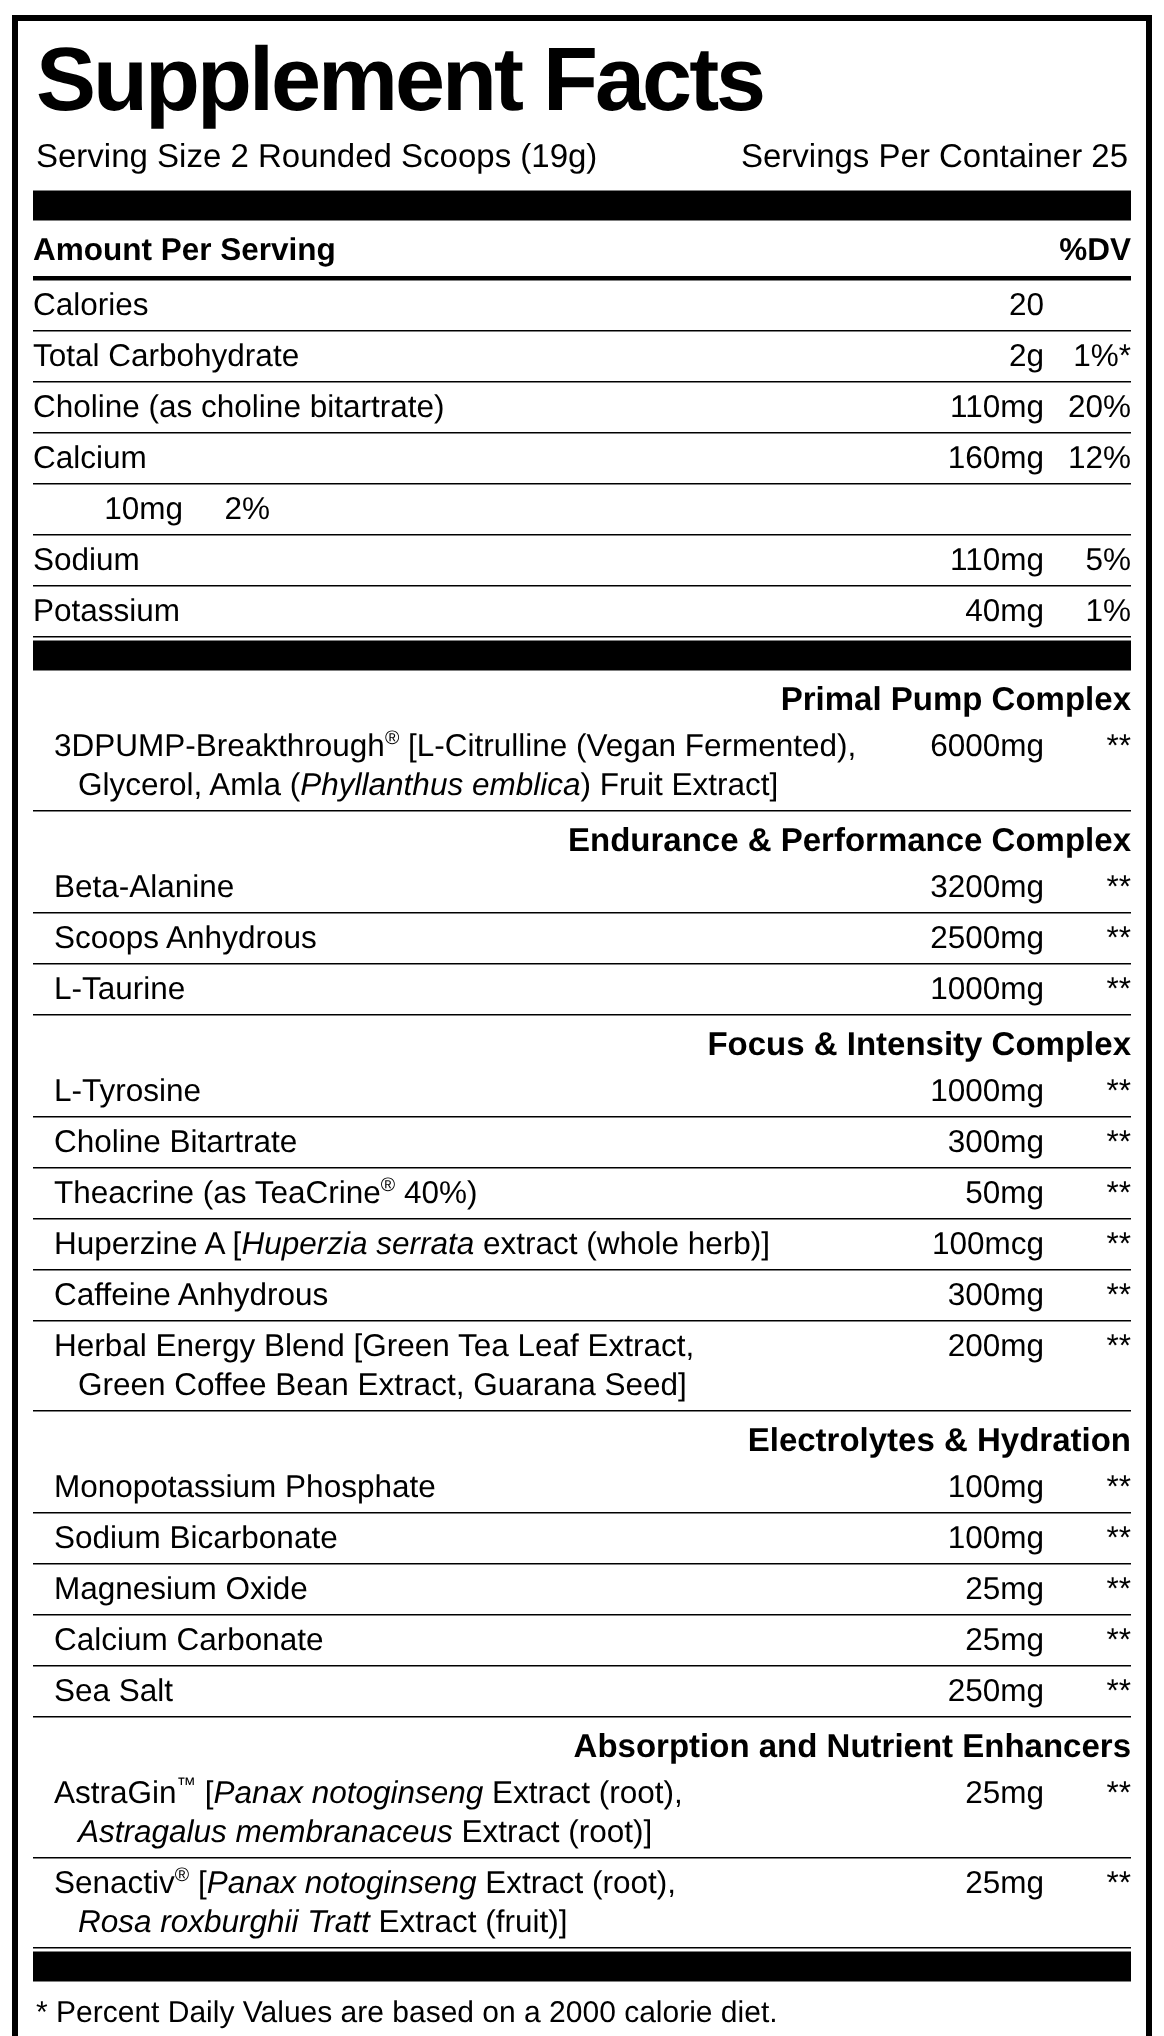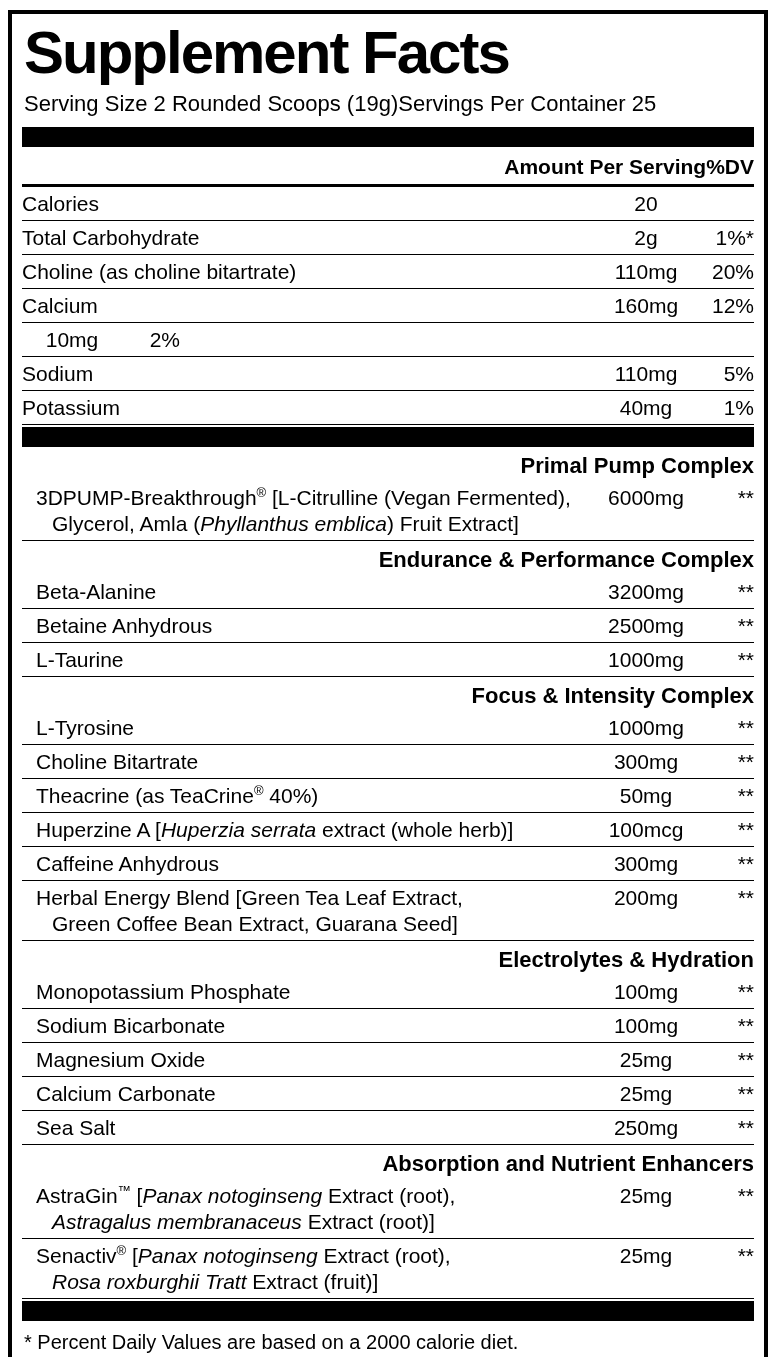--- a/index.html
+++ b/index.html
@@ -18,43 +18,44 @@
   .title {
     font-size: 60px;
     font-weight: bold;
     letter-spacing: -2px;
     line-height: 1.02;
     padding: 4px 0 6px 2px;
     white-space: nowrap;
   }
   .serving-line {
     display: flex;
+    justify-content: space-between;
     font-size: 22px;
     padding: 2px 2px 10px 2px;
   }
   .bar { height: 20px; background: #000; }
   .bar.gap-top { margin-top: 2px; }
   .hdr-row {
     display: flex;
-    justify-content: flex-end;
+    justify-content: space-between;
     font-weight: bold;
     font-size: 21px;
     padding: 8px 0 5px;
     border-bottom: 3px solid #000;
   }
   .row {
     display: flex;
     align-items: flex-start;
     font-size: 21px;
     line-height: 26px;
     padding: 4px 0 3px;
     border-bottom: 1.5px solid #000;
   }
   .row .name { flex: 1; padding-right: 6px; }
-  .row .amt { width: 100px; text-align: center; white-space: nowrap; }
+  .row .amt { width: 100px; text-align: right; white-space: nowrap; }
   .row .dv  { width: 58px;  text-align: right; white-space: nowrap; }
   .sec-hdr {
     font-weight: bold;
     font-size: 22px;
     padding: 6px 0 2px;
     text-align: right;
   }
   .sec .row .name { padding-left: 14px; }
   .l1, .l2 { display: block; }
   .l2 { padding-left: 16px; }
@@ -136,21 +137,21 @@
     <div class="sec-hdr">Endurance &amp; Performance Complex</div>
     <div class="row">
       <div class="name">
         <span class="l1"><span>Beta-Alanine</span></span>
       </div>
       <div class="amt">3200mg</div>
       <div class="dv">**</div>
     </div>
     <div class="row">
       <div class="name">
-        <span class="l1"><span>Betaine Anhydrous</span></span>
+        <span class="l1"><span>Scoops Anhydrous</span></span>
       </div>
       <div class="amt">2500mg</div>
       <div class="dv">**</div>
     </div>
     <div class="row">
       <div class="name">
         <span class="l1"><span>L-Taurine</span></span>
       </div>
       <div class="amt">1000mg</div>
       <div class="dv">**</div>

